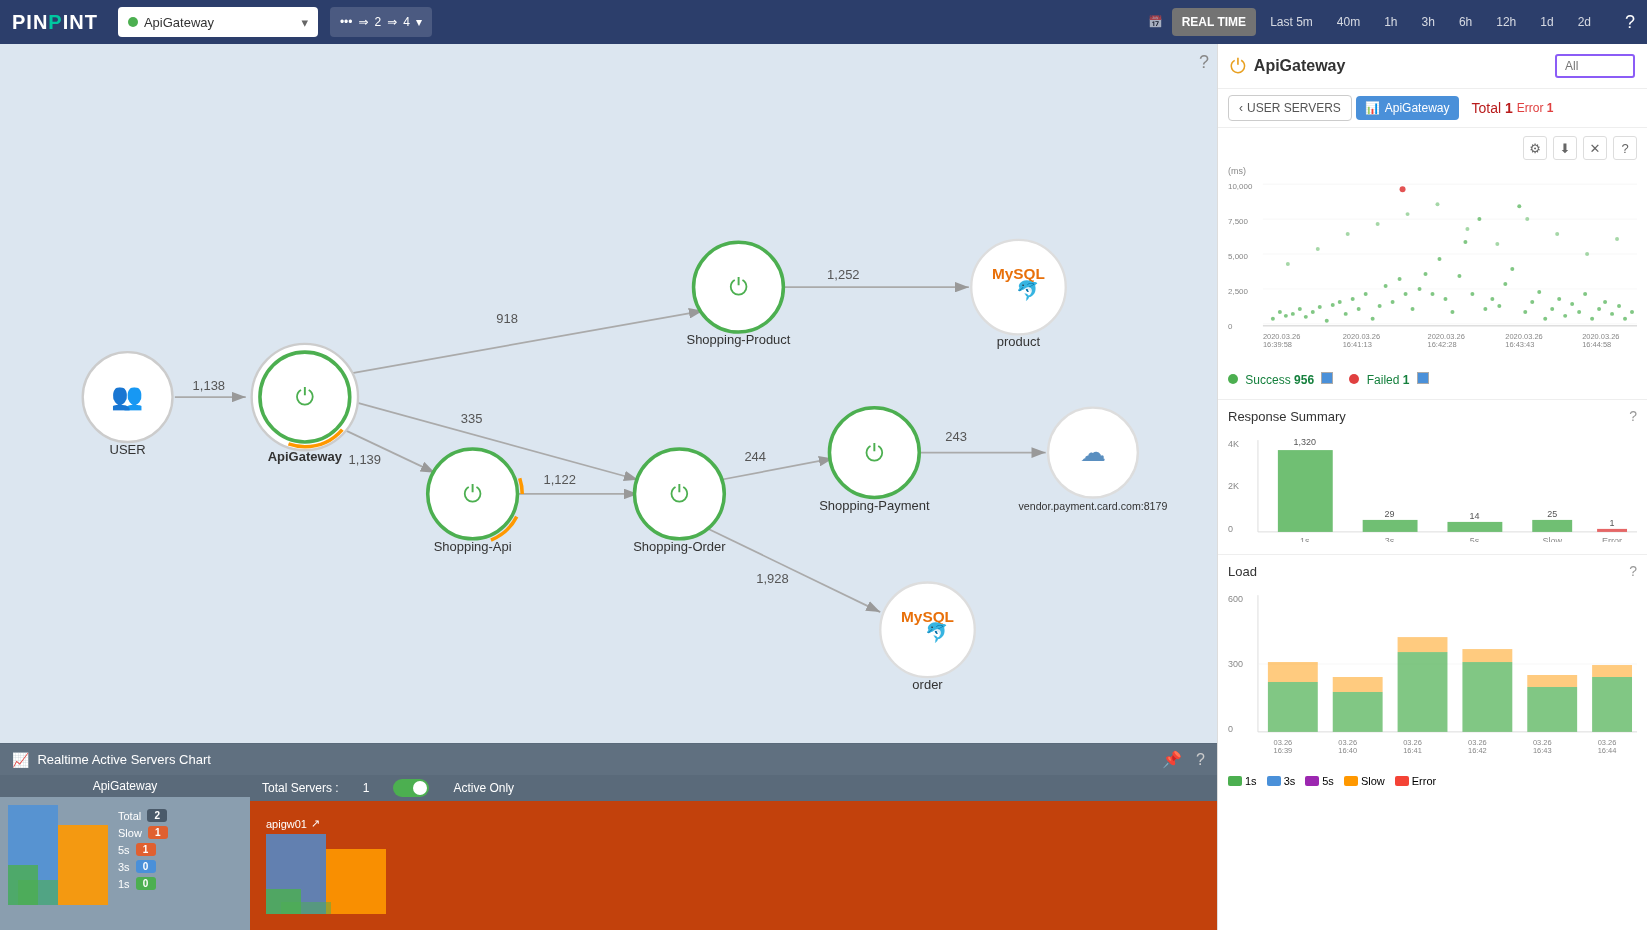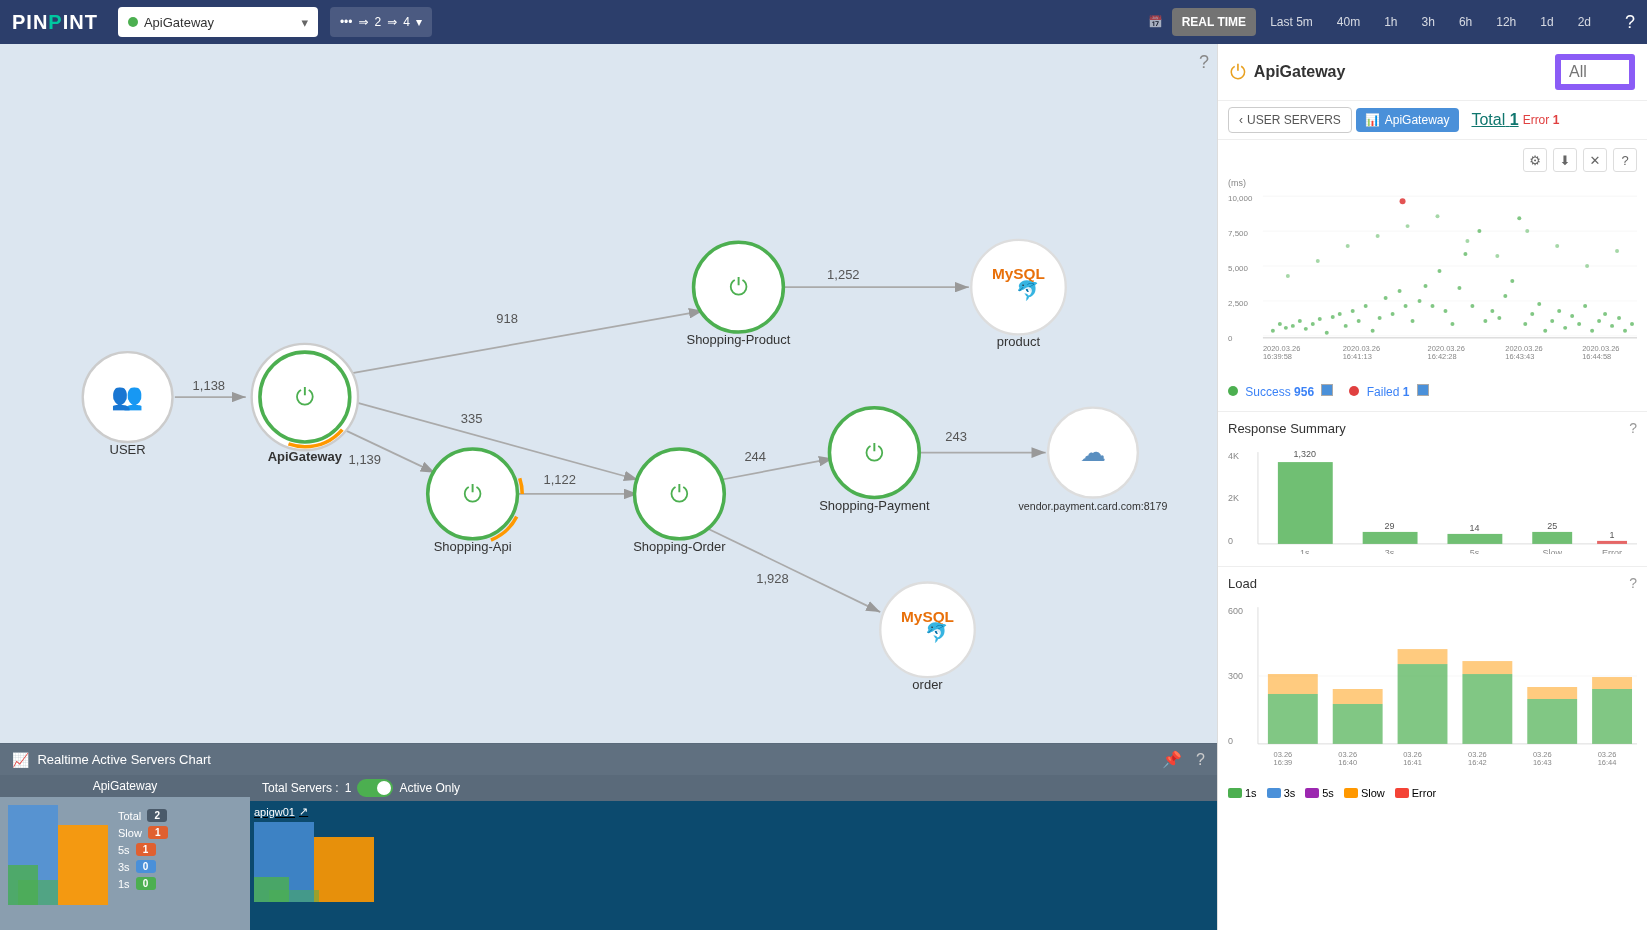--- a/index.html
+++ b/index.html
@@ -145,21 +145,21 @@
     .badge-5s { background: #e06030; }
     .badge-3s { background: #4a90d9; }
     .badge-1s { background: #4caf50; }
     .total-servers-bar {
       background: #5a6a7a;
       color: white;
       font-size: 12px;
       padding: 4px 12px;
       display: flex;
       align-items: center;
-      gap: 6px;
+      gap: 24px;
     }
     .toggle-switch {
       width: 36px;
       height: 18px;
       background: #4caf50;
       border-radius: 9px;
       position: relative;
       cursor: pointer;
       display: inline-block;
     }
@@ -187,23 +187,23 @@
       padding: 10px 12px;
       display: flex;
       align-items: center;
       gap: 8px;
       border-bottom: 1px solid #eee;
     }
     .inspector-title { font-size: 16px; font-weight: bold; color: #333; }
     .inspector-search {
       margin-left: auto;
       padding: 3px 8px;
-      border: 6px solid #8b5cf6;
+      border: 2px solid #8b5cf6;
       border-radius: 3px;
-      font-size: 16px;
+      font-size: 12px;
       width: 80px;
     }
     .inspector-tabs {
       display: flex;
       gap: 4px;
       padding: 6px 10px;
       border-bottom: 1px solid #eee;
       align-items: center;
     }
     .view-servers-btn {
@@ -224,24 +224,23 @@
       border-radius: 4px;
       font-size: 12px;
       cursor: pointer;
       background: #4a90d9;
       color: white;
       display: flex;
       align-items: center;
       gap: 4px;
     }
     .total-badge {
-      font-size: 16px;
-      color: #0f766e;
+      font-size: 14px;
+      color: #b91c1c;
       margin-left: 8px;
-      text-decoration: underline;
     }
     .error-badge {
       font-size: 12px;
       color: #e04040;
     }
 
     
     .scatter-section {
       padding: 8px 10px;
       border-bottom: 1px solid #eee;
@@ -267,21 +266,21 @@
     }
     .scatter-chart {
       width: 100%;
       height: 200px;
     }
     .scatter-legend {
       display: flex;
       gap: 16px;
       padding: 4px 0;
       font-size: 12px;
-      color: #3b82f6;
+      color: #15803d;
     }
     .legend-dot {
       width: 10px;
       height: 10px;
       border-radius: 50%;
       display: inline-block;
       margin-right: 4px;
     }
     .legend-success { background: #4caf50; }
     .legend-failed { background: #e04040; }
@@ -512,21 +511,21 @@
           </div>
         </div>
 
         <div style="flex:1; display:flex; flex-direction:column;">
           <div class="total-servers-bar">
             <span>Total Servers :</span>
             <span>1</span>
             <span class="toggle-switch"></span>
             <span>Active Only</span>
           </div>
-          <div style="flex:1; display:flex; gap:8px; padding:4px; background:#0c4a6e;text-decoration:underline;">
+          <div style="flex:1; display:flex; gap:8px; padding:16px; background:#c2410c;">
             <div style="display:flex; flex-direction:column; gap:4px;">
               <div style="color:white; font-size:11px; display:flex; align-items:center; gap:4px;">
                 <span>apigw01</span>
                 <span style="cursor:pointer;">↗</span>
               </div>
               <svg width="120" height="80" viewBox="0 0 120 80">
                 <rect x="0" y="0" width="60" height="80" fill="#4a90d9" opacity="0.8"></rect>
                 <rect x="60" y="15" width="60" height="65" fill="#ff9800" opacity="0.9"></rect>
                 <rect x="0" y="55" width="35" height="25" fill="#4caf50" opacity="0.8"></rect>
                 <rect x="15" y="68" width="50" height="12" fill="#4caf50" opacity="0.5"></rect>

